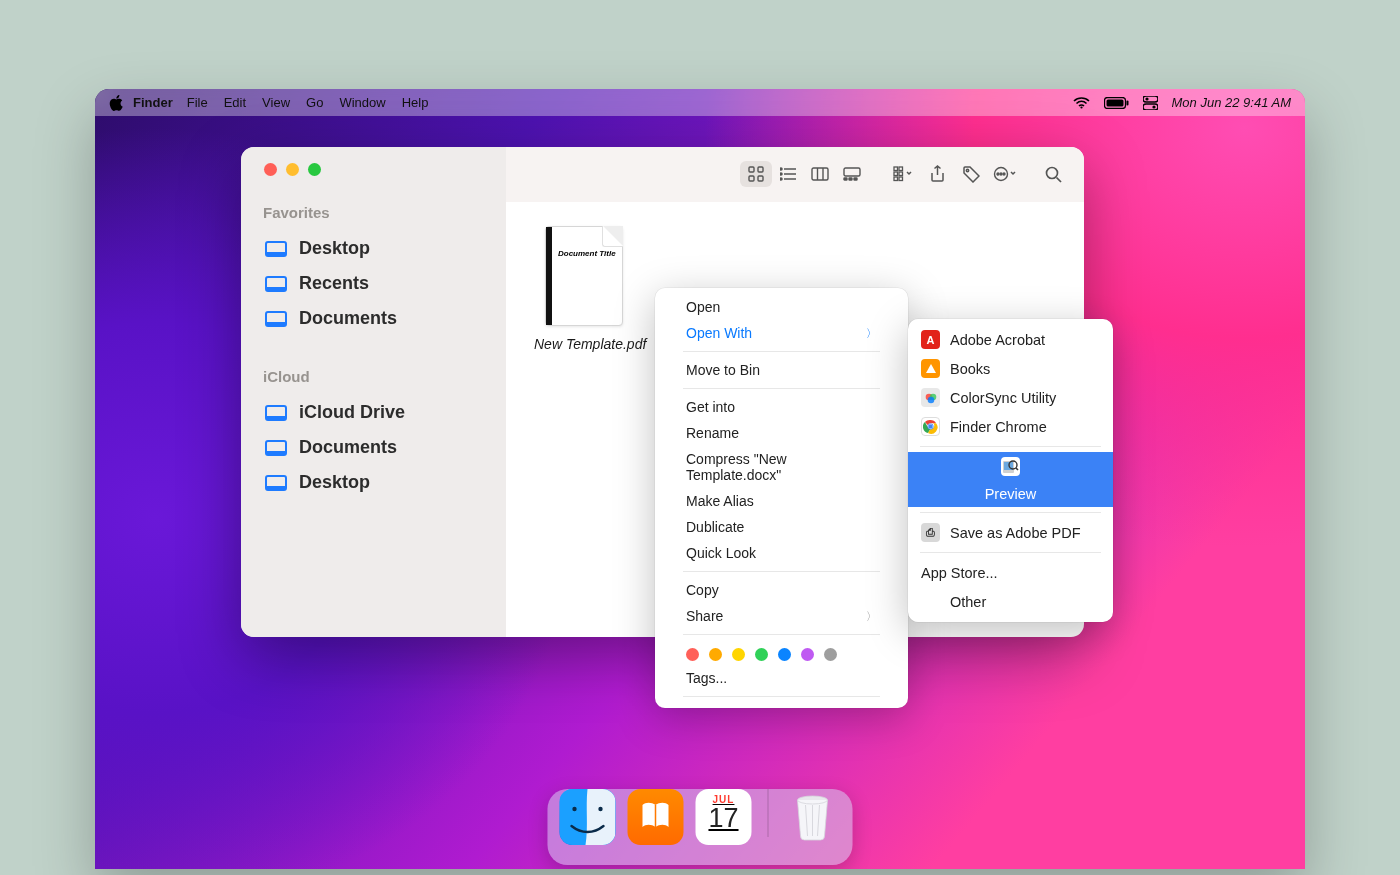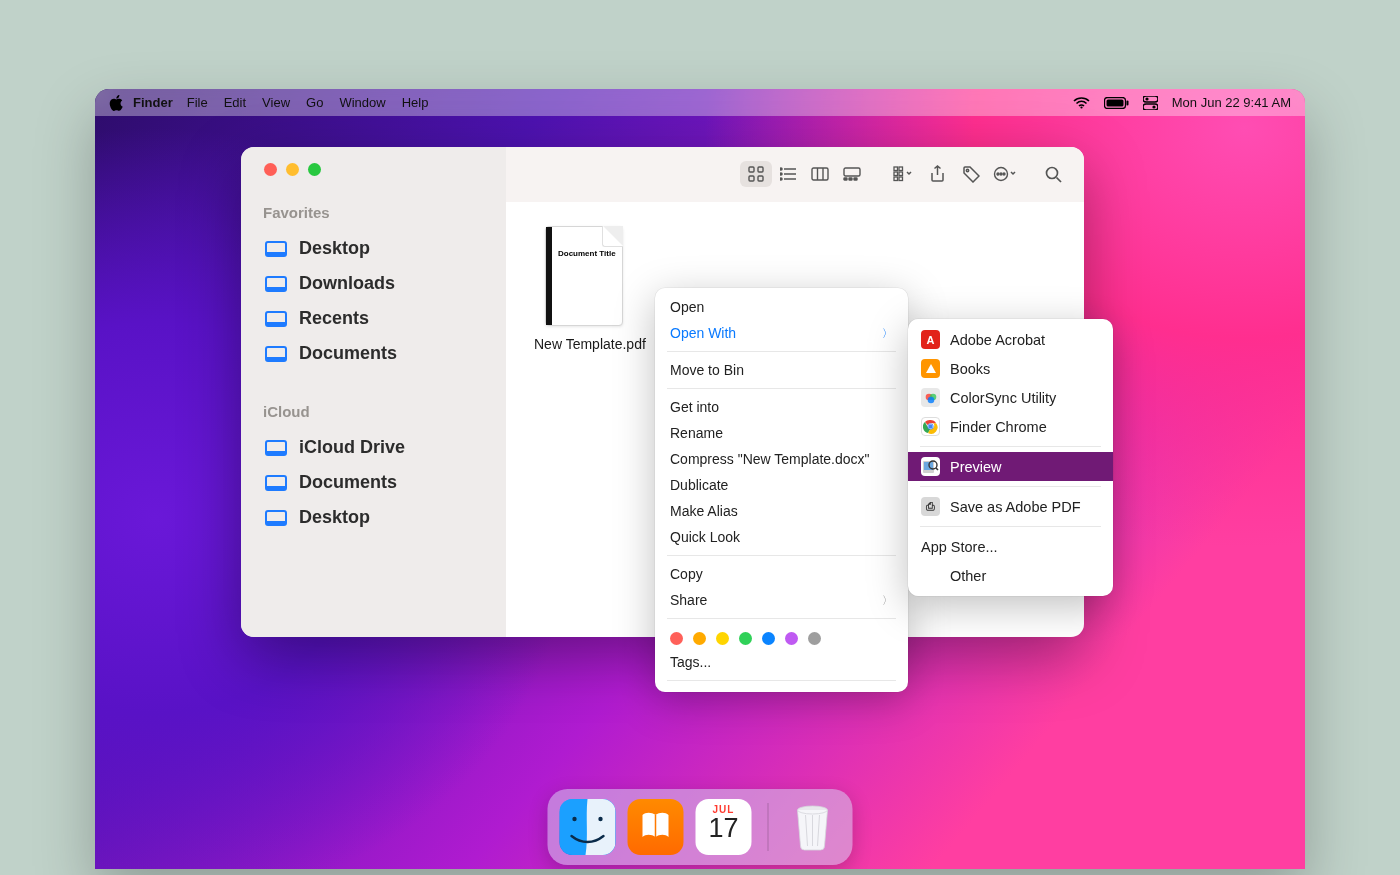--- a/index.html
+++ b/index.html
@@ -22,21 +22,21 @@
   position: absolute; left:0; right:0; top:0; height:27px;
   background: rgba(255,255,255,0.35);
   backdrop-filter: blur(10px);
   display:flex; align-items:center; padding:0 14px;
   font-size:13px; color:#111;
 }
 .menubar .apple { font-size:15px; margin-right:10px; }
 .menubar .app-name { font-weight:600; margin-right:14px; }
 .menubar .menu-item { margin-right:16px; }
 .menubar .spacer { flex:1; }
-.menubar .right-item { margin-left:14px; display:flex; align-items:center; }
+.menubar .right-item { margin-left:14px; display:flex; align-items:center;font-style:italic; }
 .menubar svg { display:block; }
 
 
 .finder {
   position:absolute; left:146px; top:58px; width:843px; height:490px;
   background:#fff; border-radius:13px;
   box-shadow:0 20px 60px rgba(0,0,0,0.35);
   display:flex; overflow:hidden;
 }
 .sidebar {
@@ -44,21 +44,21 @@
   padding:16px 10px 16px 18px;
 }
 .traffic { display:flex; gap:9px; margin-bottom:28px; margin-left:5px;}
 .dot { width:13px; height:13px; border-radius:50%; }
 .dot.red{background:#ff5f57;} .dot.yellow{background:#ffbd2e;} .dot.green{background:#28c840;}
 .side-section-title{ color:#97938f; font-weight:600; font-size:15px; margin:8px 0 10px 4px;}
 .side-item{ display:flex; align-items:center; gap:12px; padding:7px 6px; font-size:18px; font-weight:600; color:#2c2c2c; border-radius:6px; cursor:default;}
 .side-item svg{flex-shrink:0;}
 .side-section + .side-section{ margin-top:32px; }
 
-.main{ flex:1; display:flex; flex-direction:column; }
+.main{ flex:1; display:flex; flex-direction:column;font-style:italic; }
 .toolbar{
   height:55px; border-bottom:1px solid transparent;
   display:flex; align-items:center; justify-content:flex-end;
   padding:0 18px; gap:22px; color:#5a5a5a;
   background:#f7f3f2;
 }
 .toolbar .view-group, .toolbar .action-group{ display:flex; align-items:center; gap:0; background:transparent; }
 .toolbar .seg{ width:32px; height:26px; display:flex; align-items:center; justify-content:center; border-radius:6px;}
 .toolbar .seg.active{ background:#e6e1df; }
 .toolbar .icon-btn{ width:26px; height:26px; display:flex; align-items:center; justify-content:center; }
@@ -72,52 +72,53 @@
   box-shadow:0 1px 3px rgba(0,0,0,0.1);
 }
 .file-thumb::after{ content:""; position:absolute; right:-1px; top:-1px; width:20px; height:20px; background:linear-gradient(225deg,#eee 0%,#eee 48%, #fff 52%); border-bottom-left-radius:3px; border-left:1px solid #e0e0e0; border-bottom:1px solid #e0e0e0;}
 .file-thumb .bind{ position:absolute; left:0; top:0; width:6px; bottom:0; background:#111;}
 .file-thumb .title{ position:absolute; left:12px; top:22px; font-size:8px; font-weight:700;}
 .file-label{ font-size:14px; color:#1a1a1a; white-space:nowrap;}
 
 
 .ctx{
   position:absolute; left:560px; top:199px; width:253px;
-  background:#fff; border-radius:10px; padding:6px 0;
+  background:#fff; border-radius:10px; padding:6px 16px;
   box-shadow:0 10px 40px rgba(0,0,0,0.25), 0 0 0 0.5px rgba(0,0,0,0.08);
   font-size:14px; color:#222;
 }
 .ctx .row{ padding:5px 15px; display:flex; align-items:center; justify-content:space-between; min-height:25px;}
 .ctx .row.highlight{ color:#0a7aff; }
 .ctx .sep{ height:1px; background:#e7e7e7; margin:5px 12px;}
 .ctx .tags{ display:flex; gap:10px; padding:8px 15px 4px; }
 .ctx .tagdot{ width:13px; height:13px; border-radius:50%; }
 .ctx .chev{ color:#999; font-size:11px;}
 .ctx .row.highlight .chev{ color:#0a7aff; }
 
 
 .submenu{
   position:absolute; left:813px; top:230px; width:205px;
   background:#fff; border-radius:10px; padding:6px 0;
   box-shadow:0 10px 40px rgba(0,0,0,0.25), 0 0 0 0.5px rgba(0,0,0,0.08);
   font-size:14.5px; color:#222;
 }
 .submenu .row{ padding:5px 13px; display:flex; align-items:center; gap:10px; min-height:29px;}
-.submenu .row.selected{ background:#701a75; color:#fff;}
+.submenu .row.selected{ background:#3b82f6; color:#fff;flex-direction:column;}
 .submenu .sep{ height:1px; background:#e7e7e7; margin:5px 12px;}
 .app-ico{ width:19px; height:19px; border-radius:4px; display:flex; align-items:center; justify-content:center; font-size:11px; font-weight:700; color:#fff; flex-shrink:0;}
 
 
 .dock{
   position:absolute; left:50%; transform:translateX(-50%);
-  bottom:4px; height:76px; padding:24px 12px;
+  bottom:4px; height:76px; padding:0 12px;
   background:rgba(210,200,235,0.55);
   border-radius:20px;
-  display:flex; align-items:center; gap:12px;
+  display:flex; align-items:flex-start; gap:12px;
   box-shadow:0 6px 20px rgba(0,0,0,0.2);
+  text-decoration:underline;
 }
 .dock .app{ width:56px; height:56px; border-radius:13px; display:flex; align-items:center; justify-content:center; font-size:26px; }
 .dock .divider{ width:1px; height:48px; background:rgba(0,0,0,0.2); margin:0 4px;}
 </style>
 </head>
 <body>
 
 <div class="desktop">
 
   <div class="menubar">
@@ -172,27 +173,20 @@
               <rect x="1" y="1" width="20" height="14" rx="2" fill="none" stroke="#1e7bff" stroke-width="2"></rect>
               <rect x="1" y="11" width="20" height="4" rx="0" fill="#1e7bff"></rect>
             </svg>
           <span>Desktop</span>
         </div>
         <div class="side-item">
           <svg width="22" height="16" viewBox="0 0 22 16">
               <rect x="1" y="1" width="20" height="14" rx="2" fill="none" stroke="#1e7bff" stroke-width="2"></rect>
               <rect x="1" y="11" width="20" height="4" rx="0" fill="#1e7bff"></rect>
             </svg>
-          <span>Downloads</span>
-        </div>
-        <div class="side-item">
-          <svg width="22" height="16" viewBox="0 0 22 16">
-              <rect x="1" y="1" width="20" height="14" rx="2" fill="none" stroke="#1e7bff" stroke-width="2"></rect>
-              <rect x="1" y="11" width="20" height="4" rx="0" fill="#1e7bff"></rect>
-            </svg>
           <span>Recents</span>
         </div>
         <div class="side-item">
           <svg width="22" height="16" viewBox="0 0 22 16">
               <rect x="1" y="1" width="20" height="14" rx="2" fill="none" stroke="#1e7bff" stroke-width="2"></rect>
               <rect x="1" y="11" width="20" height="4" rx="0" fill="#1e7bff"></rect>
             </svg>
           <span>Documents</span>
         </div>
       </div>
@@ -330,24 +324,24 @@
     <div class="row">
         <span>Get into</span>
       </div>
     <div class="row">
         <span>Rename</span>
       </div>
     <div class="row">
         <span>Compress "New Template.docx"</span>
       </div>
     <div class="row">
+        <span>Make Alias</span>
+      </div>
+    <div class="row">
         <span>Dublicate</span>
-      </div>
-    <div class="row">
-        <span>Make Alias</span>
       </div>
     <div class="row">
         <span>Quick Look</span>
       </div>
     <div class="sep"></div>
     <div class="row">
         <span>Copy</span>
       </div>
     <div class="row">
         <span>Share</span>

